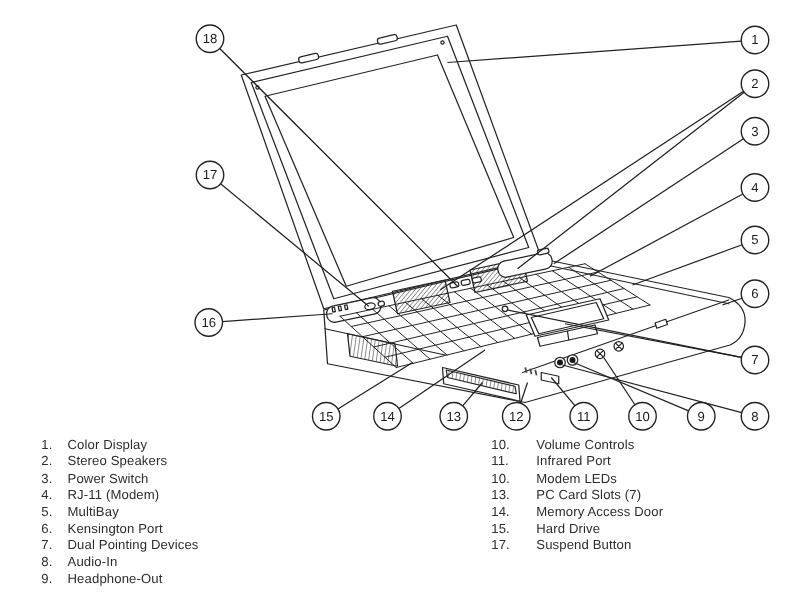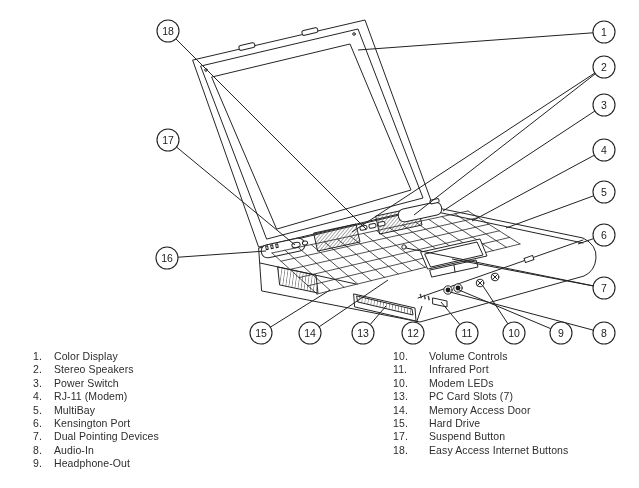--- a/index.html
+++ b/index.html
@@ -292,19 +292,15 @@
           <span class="llab">Memory Access Door</span>
         </div>
         <div class="lrow">
           <span class="lnum">15.</span>
           <span class="llab">Hard Drive</span>
         </div>
         <div class="lrow">
           <span class="lnum">17.</span>
           <span class="llab">Suspend Button</span>
         </div>
-        <div class="lrow">
-          <span class="lnum">18.</span>
-          <span class="llab">Easy Access Internet Buttons</span>
-        </div>
       </div>
   </div>
 </div>
 
 </body></html>

